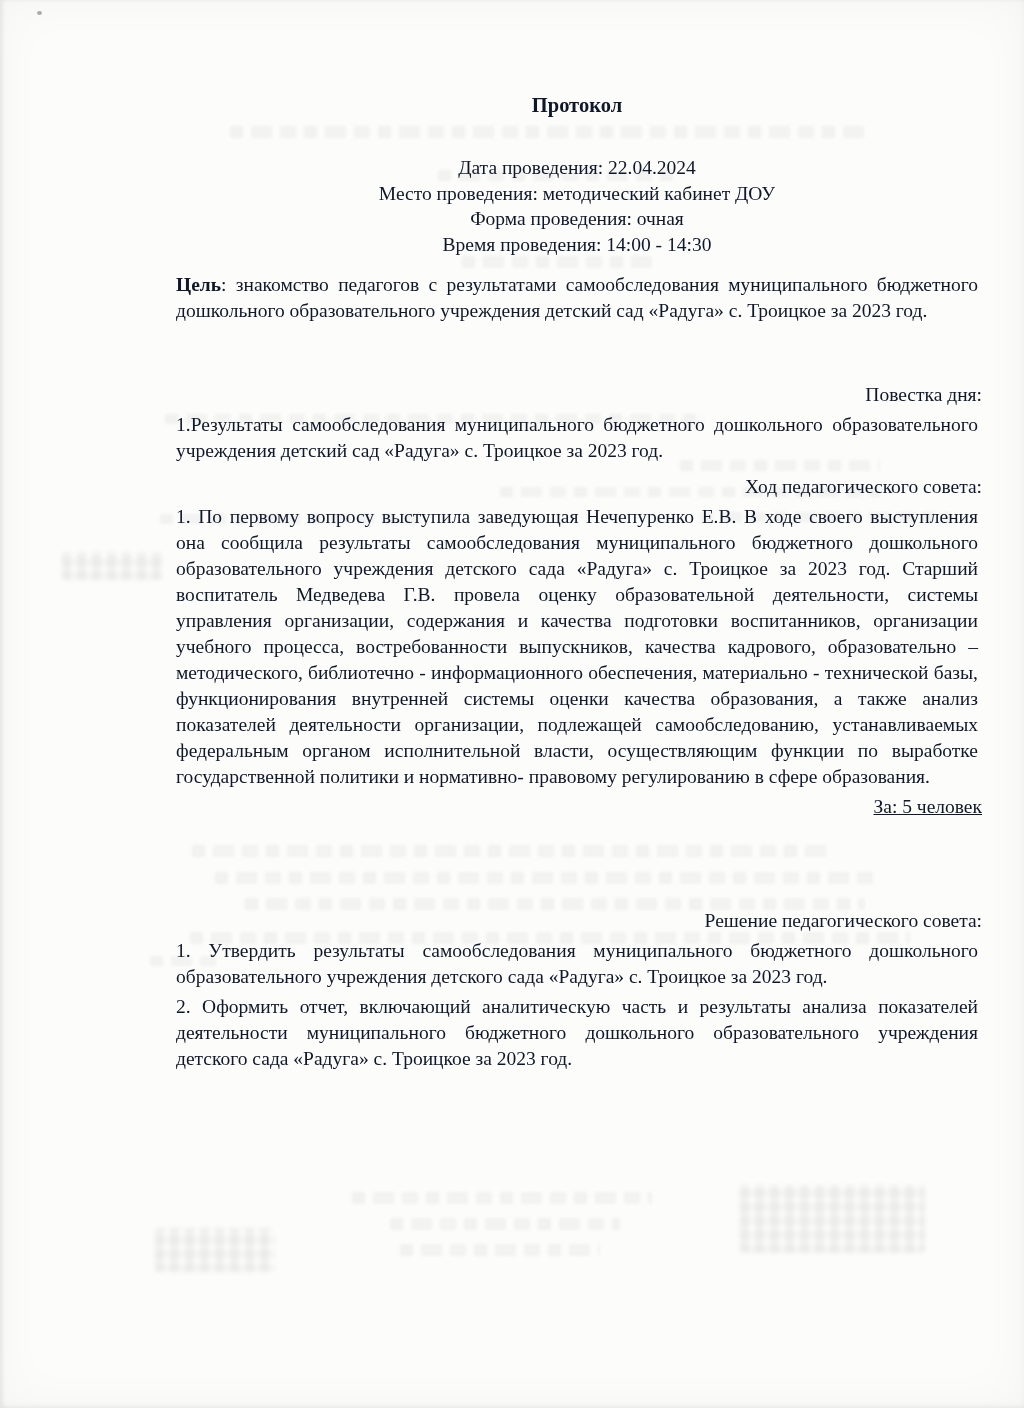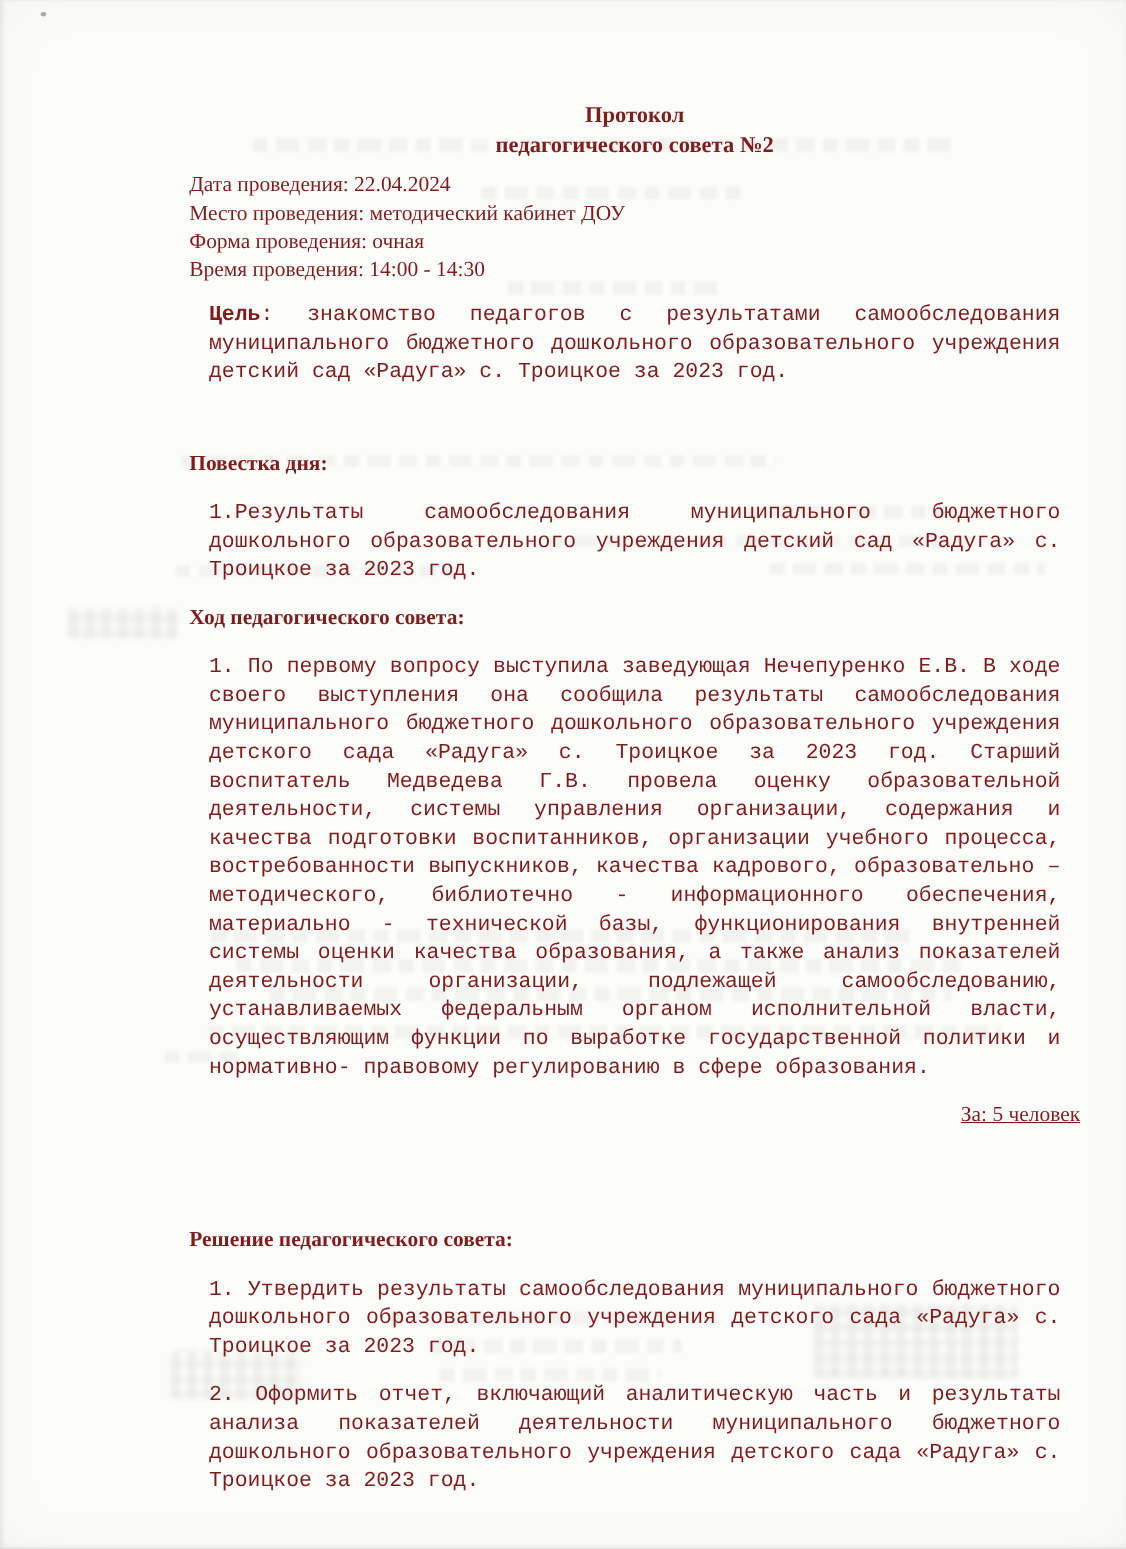--- a/index.html
+++ b/index.html
@@ -3,37 +3,37 @@
 <meta charset="utf-8">
 <style>
   html,body { margin:0; padding:0; background:#d9d9d9; }
   .page {
     position:relative;
     width:1024px; height:1408px;
     margin:0 auto;
     background:#fcfcfa;
     overflow:hidden;
     font-family:"Liberation Serif","DejaVu Serif",serif;
-    color:#7f1d1d;
+    color:#0f172a;
     box-shadow: inset 0 0 50px rgba(0,0,0,0.035), inset 3px 0 4px rgba(0,0,0,0.05), inset 0 -2px 6px rgba(0,0,0,0.04);
   }
   .content {
     position:absolute;
     left:172px; top:92px;
     width:810px;
     font-size:19.5px;
     line-height:26px;
   }
   .title-block { text-align:center; font-weight:700; font-size:20.5px; line-height:27px; }
-  .meta-block { margin-top:10px; line-height:25.5px; }
+  .meta-block { margin-top:36px; line-height:25.5px;text-align:center; }
   .meta-line { white-space:pre; }
-  .para { text-align:justify; margin:18px;font-family:Liberation Mono, monospace; }
+  .para { text-align:justify; margin:4px; }
   .goal-para { margin-top:15px; }
   .goal-label { font-weight:700; }
-  .section-heading { text-align:left; font-weight:700; margin:0; }
+  .section-heading { text-align:right; font-weight:400; margin:0; }
   .agenda-heading { margin-top:58px; }
   .course-heading { margin-top:10px; }
   .decision-heading { margin-top:88px; }
   .vote { text-align:right; margin:0;text-decoration:underline; }
   
   .ghost {
     position:absolute;
     filter:blur(1.6px);
     opacity:.5;
     border-radius:2px;
@@ -85,21 +85,20 @@
   <div class="ghost" style="left:352px; top:1192px; width:300px; height:12px;"></div>
   <div class="ghost" style="left:390px; top:1218px; width:230px; height:12px;"></div>
   <div class="ghost" style="left:400px; top:1244px; width:200px; height:12px;"></div>
   <div class="ghost-patch" style="left:740px; top:1185px; width:185px; height:68px;"></div>
   <div class="ghost-patch" style="left:155px; top:1228px; width:120px; height:44px;"></div>
 
   <div class="content">
 
     <div class="title-block">
       <div>Протокол</div>
-      <div>педагогического совета №2</div>
     </div>
 
     <div class="meta-block">
       <div class="meta-line">Дата проведения: 22.04.2024</div>
       <div class="meta-line">Место проведения: методический кабинет ДОУ</div>
       <div class="meta-line">Форма проведения: очная</div>
       <div class="meta-line">Время проведения: 14:00 - 14:30</div>
     </div>
 
     <p class="para goal-para"><span class="goal-label">Цель</span><span>: знакомство педагогов с результатами самообследования муниципального бюджетного дошкольного образовательного учреждения детский сад «Радуга» с. Троицкое  за 2023 год.</span></p>

